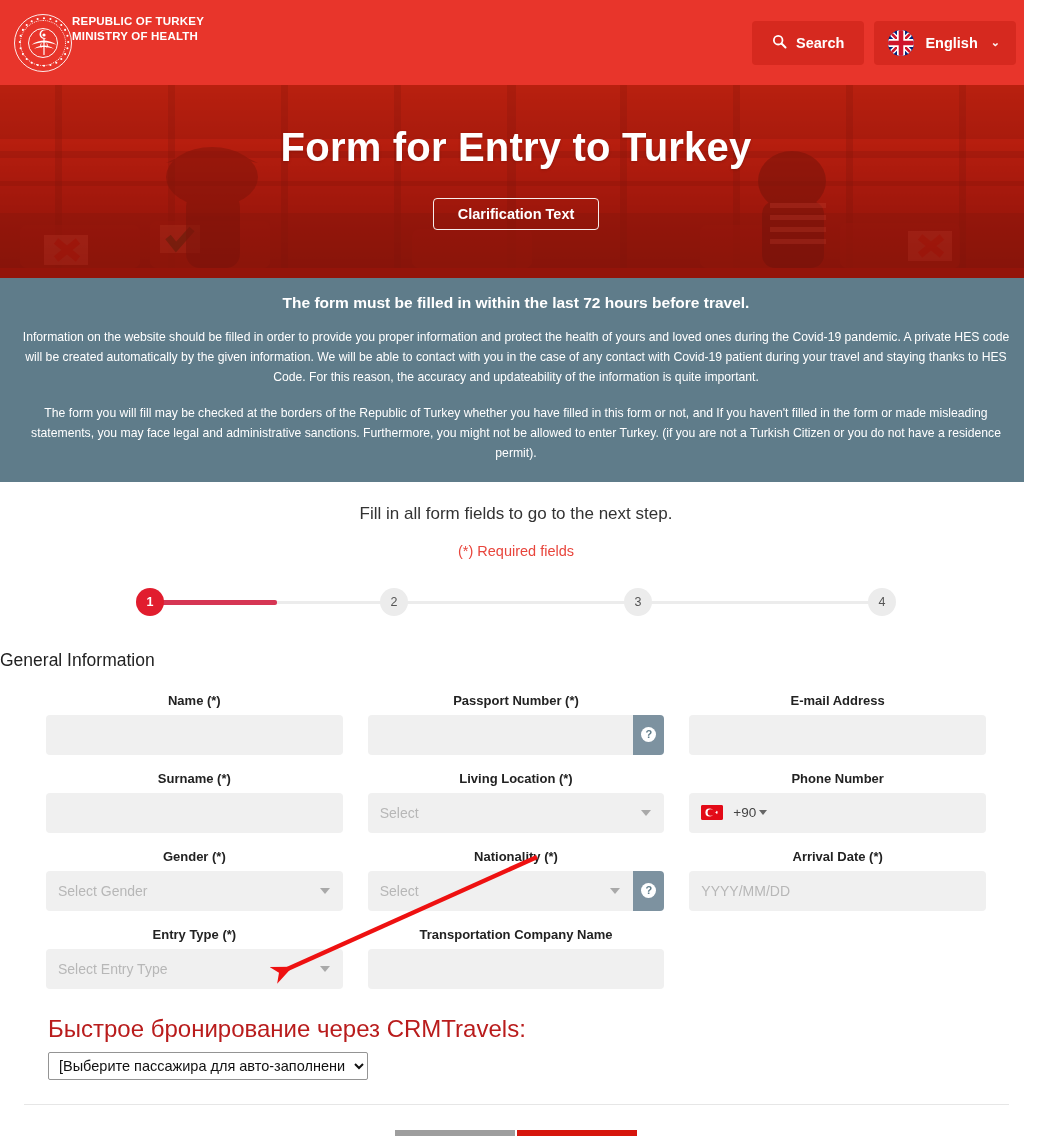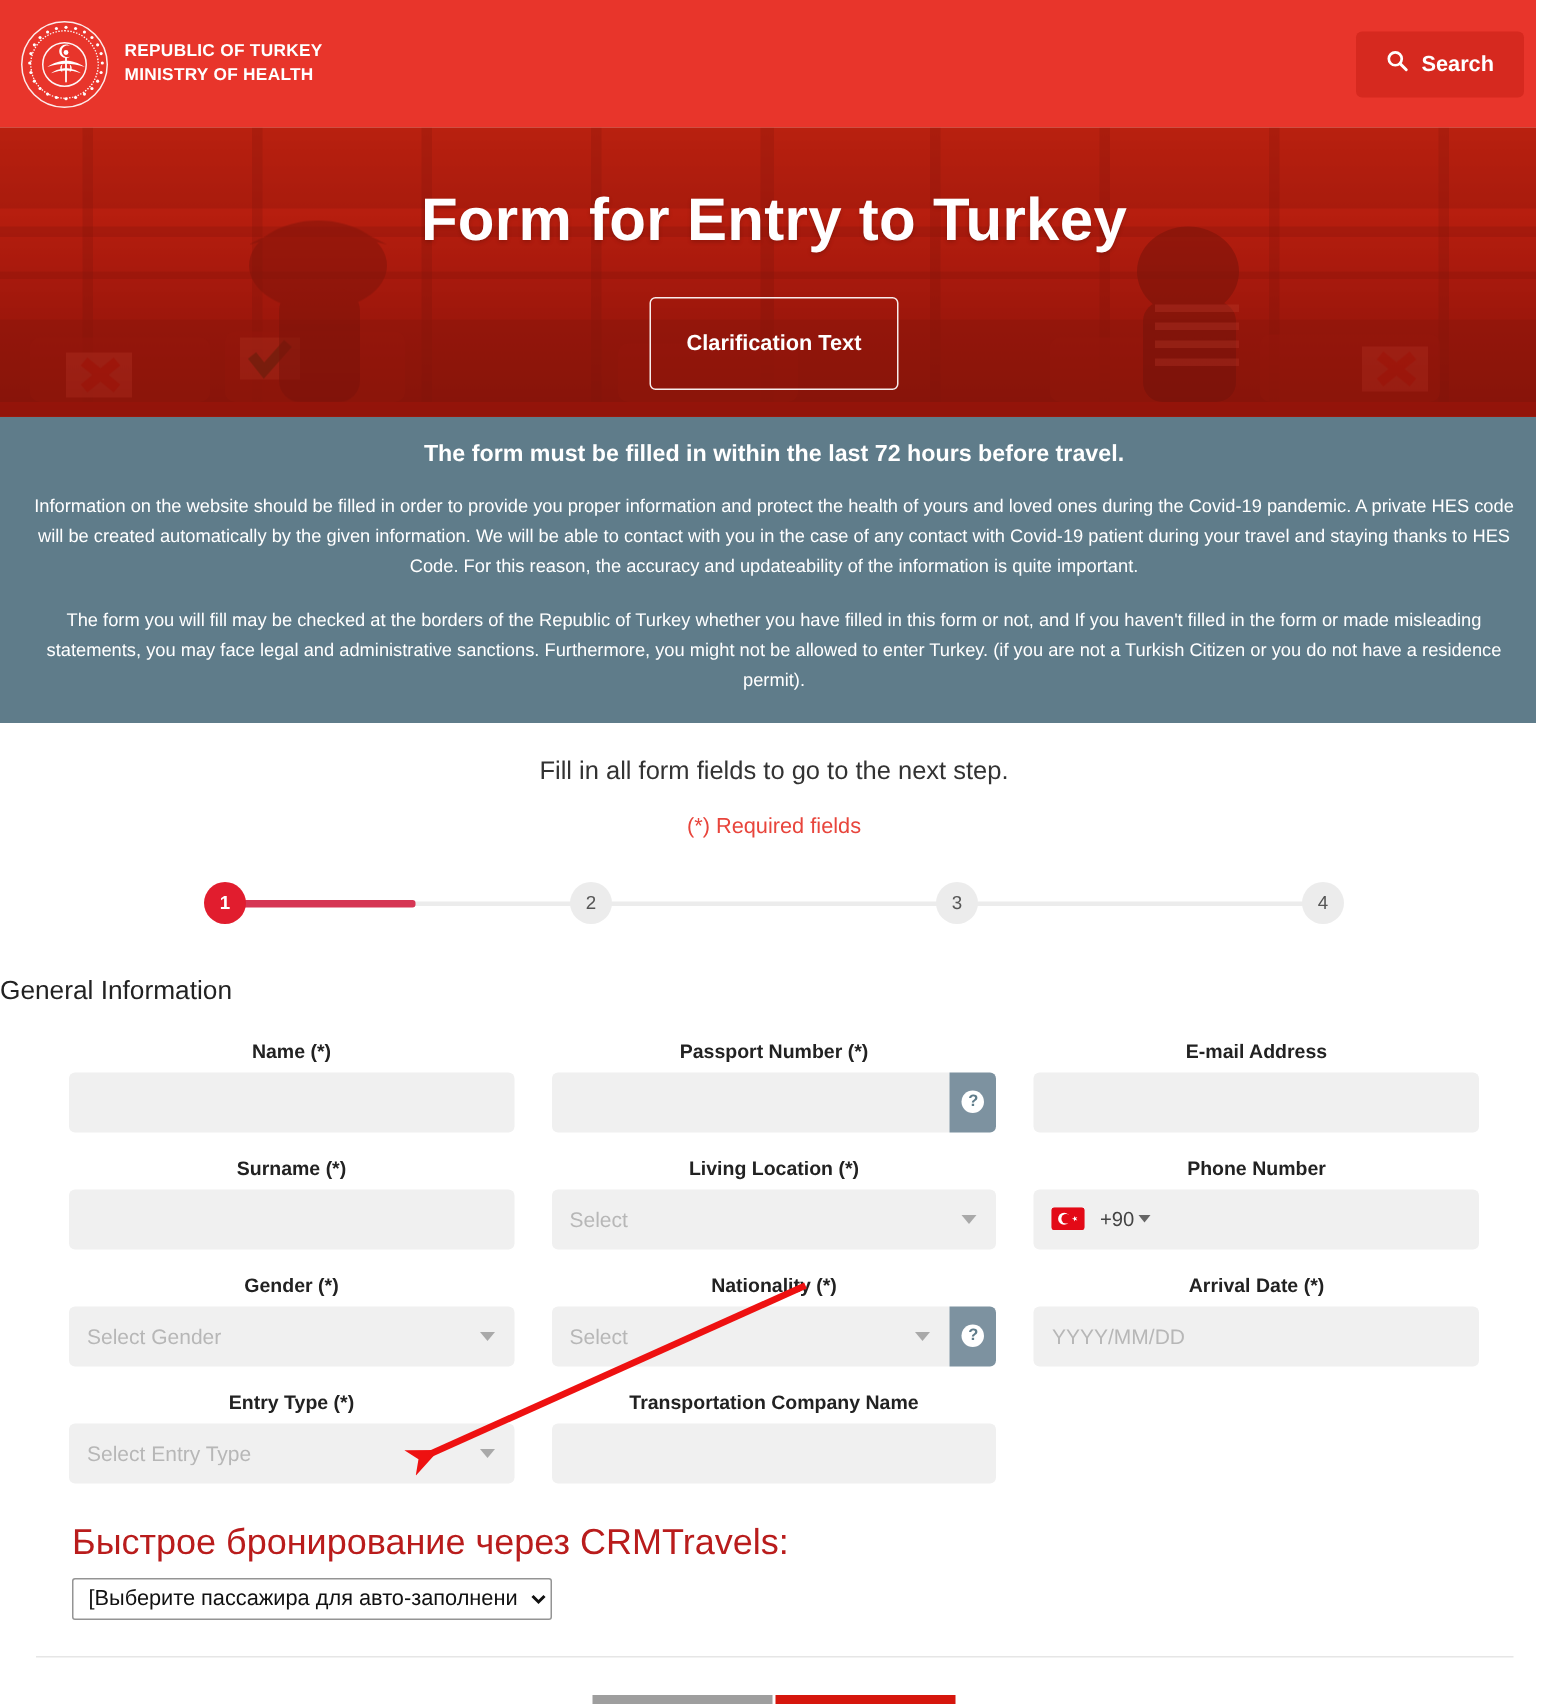--- a/index.html
+++ b/index.html
@@ -21,21 +21,21 @@
 
   
   .header {
     position: relative;
     height: 85px;
     background: #e8352b;
     display: flex;
     align-items: center;
     padding: 0 16px 0 14px;
   }
-  .brand { display: flex; align-items: center; gap: 11px; }
+  .brand { display: flex; align-items: flex-start; gap: 0; }
   .emblem {
     width: 58px; height: 58px;
     border-radius: 50%;
     border: 1px solid rgba(255,255,255,.9);
     position: relative;
     flex: 0 0 auto;
   }
   .emblem .ring {
     position: absolute; inset: 5px;
     border-radius: 50%;
@@ -125,21 +125,21 @@
     margin: 0;
   }
   .clarify-btn {
     margin-top: 28px;
     border: 1px solid rgba(255,255,255,.92);
     border-radius: 4px;
     background: transparent;
     color: #fff;
     font-size: 14.5px;
     font-weight: bold;
-    padding: 22px 24px;
+    padding: 7px 24px;
     cursor: pointer;
     font-family: "Liberation Sans", sans-serif;
   }
 
   
   .info {
     background: #5f7c8a;
     color: #fff;
     padding: 16px 14px 18px;
     text-align: center;
@@ -443,20 +443,38 @@
       <button class="hbtn">
         <span>
           <svg width="15" height="15" viewBox="0 0 16 16" aria-hidden="true">
             <circle cx="6.6" cy="6.6" r="4.6" fill="none" stroke="#fff" stroke-width="1.9"></circle>
             <line x1="10.2" y1="10.2" x2="14.4" y2="14.4" stroke="#fff" stroke-width="2.1" stroke-linecap="round"></line>
           </svg>
         </span>
         <span>Search</span>
       </button>
 
+      <button class="hbtn lang">
+        <span class="flag-uk">
+          <svg width="26" height="26" viewBox="0 0 26 26" aria-hidden="true">
+            <clipPath id="ukc">
+                <circle cx="13" cy="13" r="13"></circle>
+              </clipPath>
+            <g clip-path="url(#ukc)">
+              <rect width="26" height="26" fill="#00247d"></rect>
+              <path d="M0,0 L26,26 M26,0 L0,26" stroke="#fff" stroke-width="5.2"></path>
+              <path d="M0,0 L26,26 M26,0 L0,26" stroke="#cf142b" stroke-width="2.6"></path>
+              <path d="M13,0 V26 M0,13 H26" stroke="#fff" stroke-width="8"></path>
+              <path d="M13,0 V26 M0,13 H26" stroke="#cf142b" stroke-width="4.6"></path>
+            </g>
+          </svg>
+        </span>
+        <span>English</span>
+        <span class="caret-sm">⌄</span>
+      </button>
     </div>
   </div>
 
   <div class="hero">
     <div class="hero-photo">
       <svg width="1032" height="183" viewBox="0 0 1032 183" preserveAspectRatio="none" aria-hidden="true">
         <defs>
           <linearGradient id="sky" x1="0" y1="0" x2="0" y2="1">
             <stop offset="0%" stop-color="#e8512c"></stop>
             <stop offset="55%" stop-color="#c4301a"></stop>

